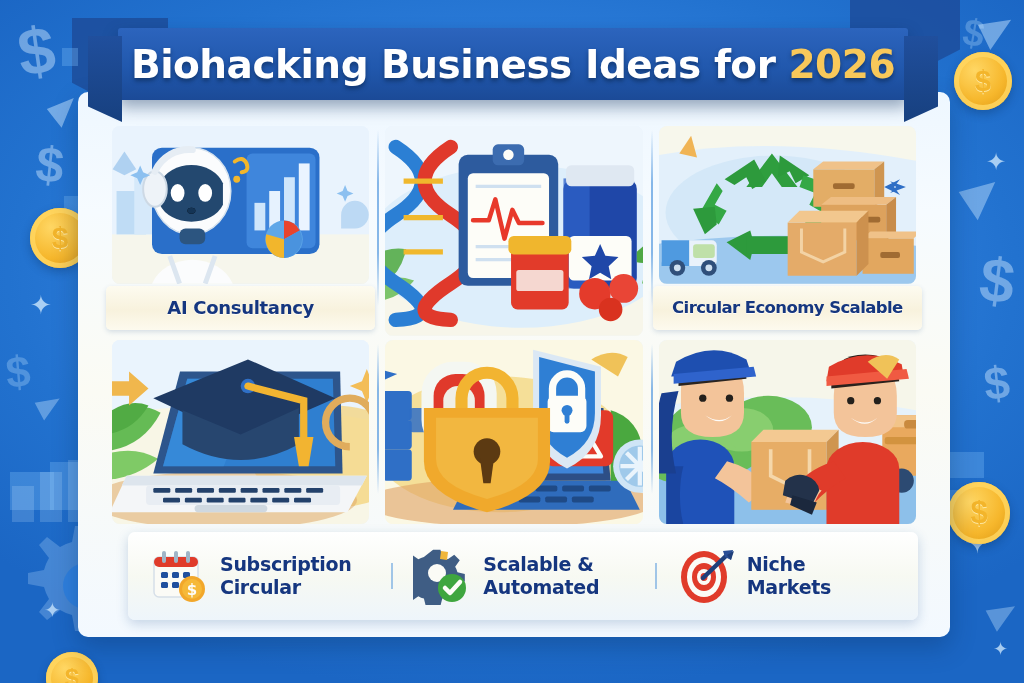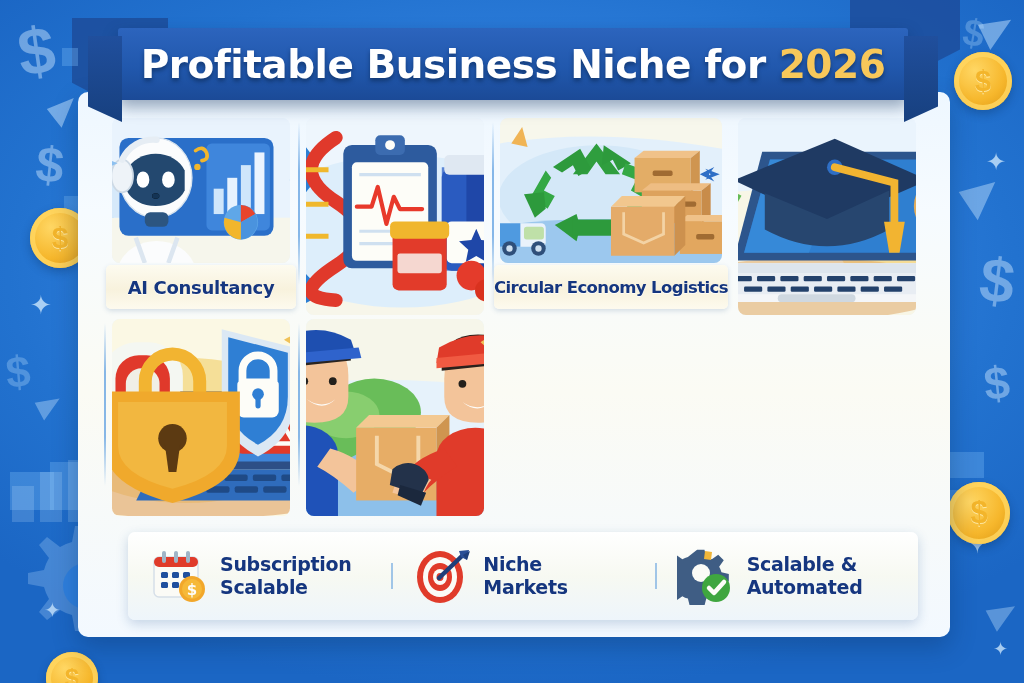--- a/index.html
+++ b/index.html
@@ -63,22 +63,22 @@
   
   .panel {
     position: absolute; left: 78px; top: 92px; width: 872px; height: 545px;
     background: linear-gradient(180deg,#eef7ff 0%, #f6fbff 22%, #fbfbf4 55%, #f3f9ff 100%);
     border-radius: 10px;
     box-shadow: 0 10px 26px rgba(8,40,84,.30);
     overflow: hidden;
     z-index: 4;
   }
   .grid {
-    position: absolute; left: 26px; top: 22px; width: 820px; height: 402px;
-    display: grid; grid-template-columns: repeat(4, 1fr); grid-template-rows: repeat(2, 1fr);
+    position: absolute; left: 26px; top: 30px; width: 820px; height: 402px;
+    display: grid; grid-template-columns: repeat(3, 1fr); grid-template-rows: repeat(2, 1fr);
   }
   .cell { position: relative; display: flex; flex-direction: column; }
   .cell + .cell { }
   .cell .vdiv {
     position: absolute; left: 0; top: 8px; bottom: 30px; width: 2px;
     background: linear-gradient(180deg, rgba(110,170,230,0) 0%, rgba(96,160,225,.75) 30%, rgba(96,160,225,.75) 70%, rgba(110,170,230,0) 100%);
   }
   .art {
     position: relative; flex: 1; margin: 4px 8px 0 8px;
     border-radius: 8px; overflow: hidden;
@@ -210,21 +210,21 @@
     </div>
     <div class="coin" style="right:14px;top:482px;width:62px;height:62px;font-size:31px;">
       <span>$</span>
     </div>
     <div class="coin" style="left:46px;top:652px;width:52px;height:52px;font-size:26px;">
       <span>$</span>
     </div>
   </div>
 
   <div class="ribbon">
-    <div class="ribbon-title"><span>Profitable Business Niche for </span><span class="year">2026</span></div>
+    <div class="ribbon-title"><span>Biohacking Business Ideas for </span><span class="year">2026</span></div>
   </div>
 
   <div class="panel">
 
     <div class="grid">
 
       <div class="cell">
         <div class="art">
           <svg width="100%" height="100%" viewBox="0 0 268 160" preserveAspectRatio="xMidYMid slice">
             <rect width="268" height="160" fill="#e9f3fd"></rect>
@@ -379,21 +379,21 @@
               <circle cx="22" cy="144" r="3.5" fill="#cfe0f0"></circle>
               <circle cx="54" cy="144" r="3.5" fill="#cfe0f0"></circle>
             </g>
 
             <path d="M24 28 l12 -18 6 22 z" fill="#f0b455"></path>
             <path d="M248 54 l-16 8 16 8 -6 -8 z" fill="#2f6fc6"></path>
             <path d="M238 56 l16 6 -16 6 6 -6 z" fill="#2f6fc6"></path>
           </svg>
         </div>
         <div class="labelband">
-          <div class="labeltext tight">Circular Economy Logistics</div>
+          <div class="labeltext tight">Circular Economy Scalable</div>
         </div>
       </div>
 
       <div class="cell">
         <div class="art">
           <svg width="100%" height="100%" viewBox="0 0 268 152" preserveAspectRatio="xMidYMid slice">
             <rect width="268" height="152" fill="#eaf4fd"></rect>
             <path d="M0 66 q134 -26 268 6 l0 80 l-268 0 z" fill="#f8f6e6"></path>
             <ellipse cx="210" cy="96" rx="68" ry="42" fill="#f4d37a" opacity=".75"></ellipse>
             <ellipse cx="120" cy="132" rx="110" ry="24" fill="#dfa96a" opacity=".55"></ellipse>
@@ -601,21 +601,38 @@
                 <rect x="22" y="35" width="7" height="6" rx="1.5"></rect>
                 <rect x="33" y="35" width="7" height="6" rx="1.5"></rect>
             </g>
             <circle cx="42" cy="42" r="13" fill="#f2a72a"></circle>
             <circle cx="42" cy="42" r="10" fill="#f6b938"></circle>
             <text x="42" y="48" font-family="DejaVu Sans, sans-serif" font-size="15" font-weight="bold" fill="#fdfdf8" text-anchor="middle">$</text>
           </svg>
         </div>
         <div class="benefit-text">
           <div>Subscription</div>
-          <div>Scalable</div>
+          <div>Circular</div>
+        </div>
+      </div>
+
+      <div class="benefit">
+        <div class="sep"></div>
+        <div class="bicon">
+          <svg width="58" height="58" viewBox="0 0 58 58">
+            <path d="M24 4 l8 0 2 8 a20 20 0 0 1 6 2.5 l7-5 6 6 -5 7 a20 20 0 0 1 2.5 6 l8 2 0 8 -8 2 a20 20 0 0 1 -2.5 6 l5 7 -6 6 -7-5 a20 20 0 0 1 -6 2.5 l-2 8 -8 0 -8 0 -2-8 a20 20 0 0 1 -6-2.5 l-7 5 -6-6 5-7 a20 20 0 0 1 -2.5-6 l-8-2 0-8 8-2 a20 20 0 0 1 2.5-6 l-5-7 6-6 7 5 a20 20 0 0 1 6-2.5 z" fill="#3f5d84" transform="translate(-2,-1) scale(0.92)"></path>
+            <circle cx="24" cy="26" r="9" fill="#fbfbf6"></circle>
+            <circle cx="39" cy="41" r="14" fill="#3fa63f"></circle>
+            <path d="M32 41 l5 5 10 -11" stroke="#fdfdf8" stroke-width="4.5" fill="none" stroke-linecap="round" stroke-linejoin="round"></path>
+            <path d="M28 4 l7 1 -1 8 -7 -1 z" fill="#f0b63a"></path>
+          </svg>
+        </div>
+        <div class="benefit-text">
+          <div>Scalable &amp;</div>
+          <div>Automated</div>
         </div>
       </div>
 
       <div class="benefit">
         <div class="sep"></div>
         <div class="bicon">
           <svg width="58" height="58" viewBox="0 0 58 58">
             <ellipse cx="27" cy="30" rx="23" ry="26" fill="#e03b2a"></ellipse>
             <ellipse cx="27" cy="30" rx="17" ry="20" fill="#fbfbf6"></ellipse>
             <ellipse cx="27" cy="30" rx="12" ry="14" fill="#e03b2a"></ellipse>
@@ -625,32 +642,15 @@
             <path d="M46 4 l10 -1 -2 10 -6 -3 z" fill="#2a4f96"></path>
             <path d="M50 8 l7 -4 -3 9 z" fill="#1f3f7a"></path>
           </svg>
         </div>
         <div class="benefit-text">
           <div>Niche</div>
           <div>Markets</div>
         </div>
       </div>
 
-      <div class="benefit">
-        <div class="sep"></div>
-        <div class="bicon">
-          <svg width="58" height="58" viewBox="0 0 58 58">
-            <path d="M24 4 l8 0 2 8 a20 20 0 0 1 6 2.5 l7-5 6 6 -5 7 a20 20 0 0 1 2.5 6 l8 2 0 8 -8 2 a20 20 0 0 1 -2.5 6 l5 7 -6 6 -7-5 a20 20 0 0 1 -6 2.5 l-2 8 -8 0 -8 0 -2-8 a20 20 0 0 1 -6-2.5 l-7 5 -6-6 5-7 a20 20 0 0 1 -2.5-6 l-8-2 0-8 8-2 a20 20 0 0 1 2.5-6 l-5-7 6-6 7 5 a20 20 0 0 1 6-2.5 z" fill="#3f5d84" transform="translate(-2,-1) scale(0.92)"></path>
-            <circle cx="24" cy="26" r="9" fill="#fbfbf6"></circle>
-            <circle cx="39" cy="41" r="14" fill="#3fa63f"></circle>
-            <path d="M32 41 l5 5 10 -11" stroke="#fdfdf8" stroke-width="4.5" fill="none" stroke-linecap="round" stroke-linejoin="round"></path>
-            <path d="M28 4 l7 1 -1 8 -7 -1 z" fill="#f0b63a"></path>
-          </svg>
-        </div>
-        <div class="benefit-text">
-          <div>Scalable &amp;</div>
-          <div>Automated</div>
-        </div>
-      </div>
-
     </div>
   </div>
 </div>
 
 </body></html>

